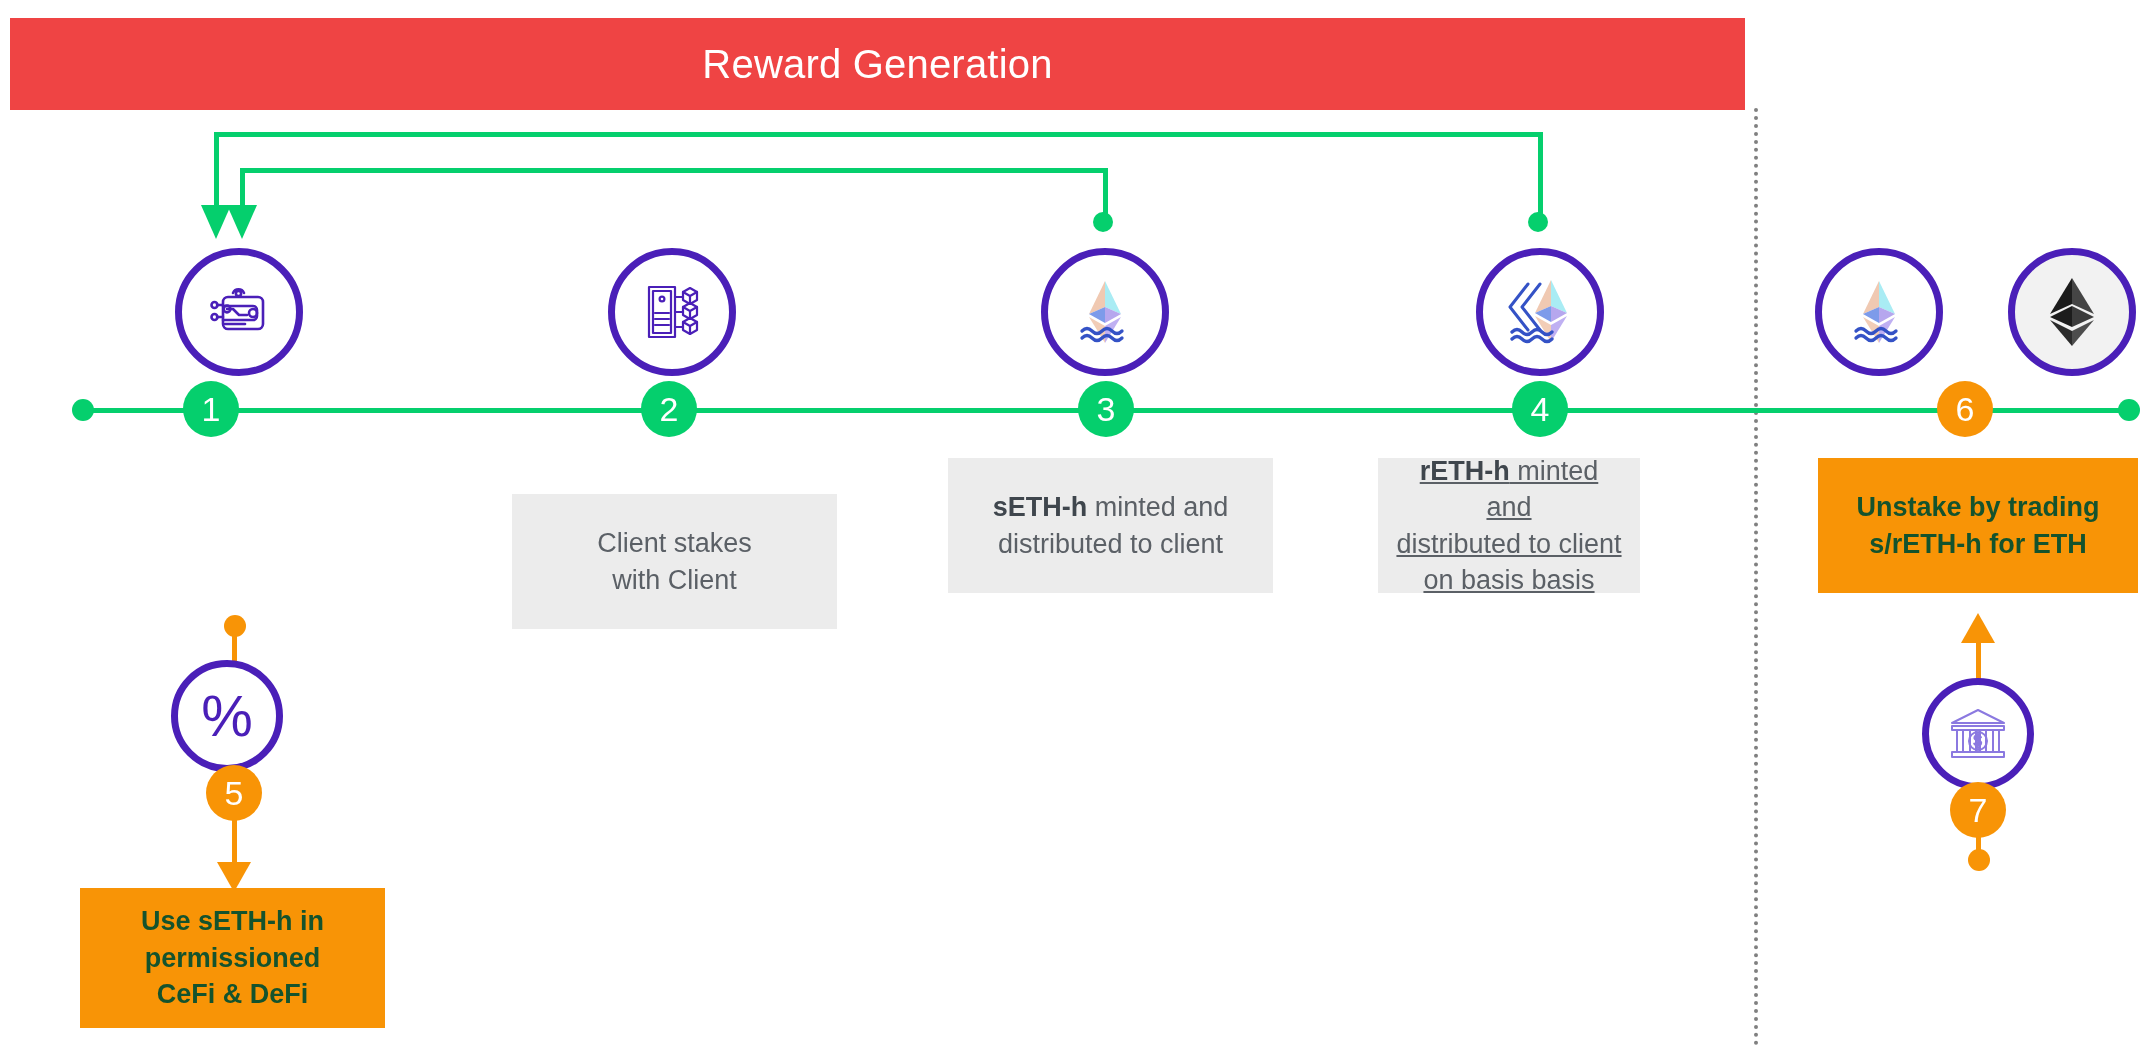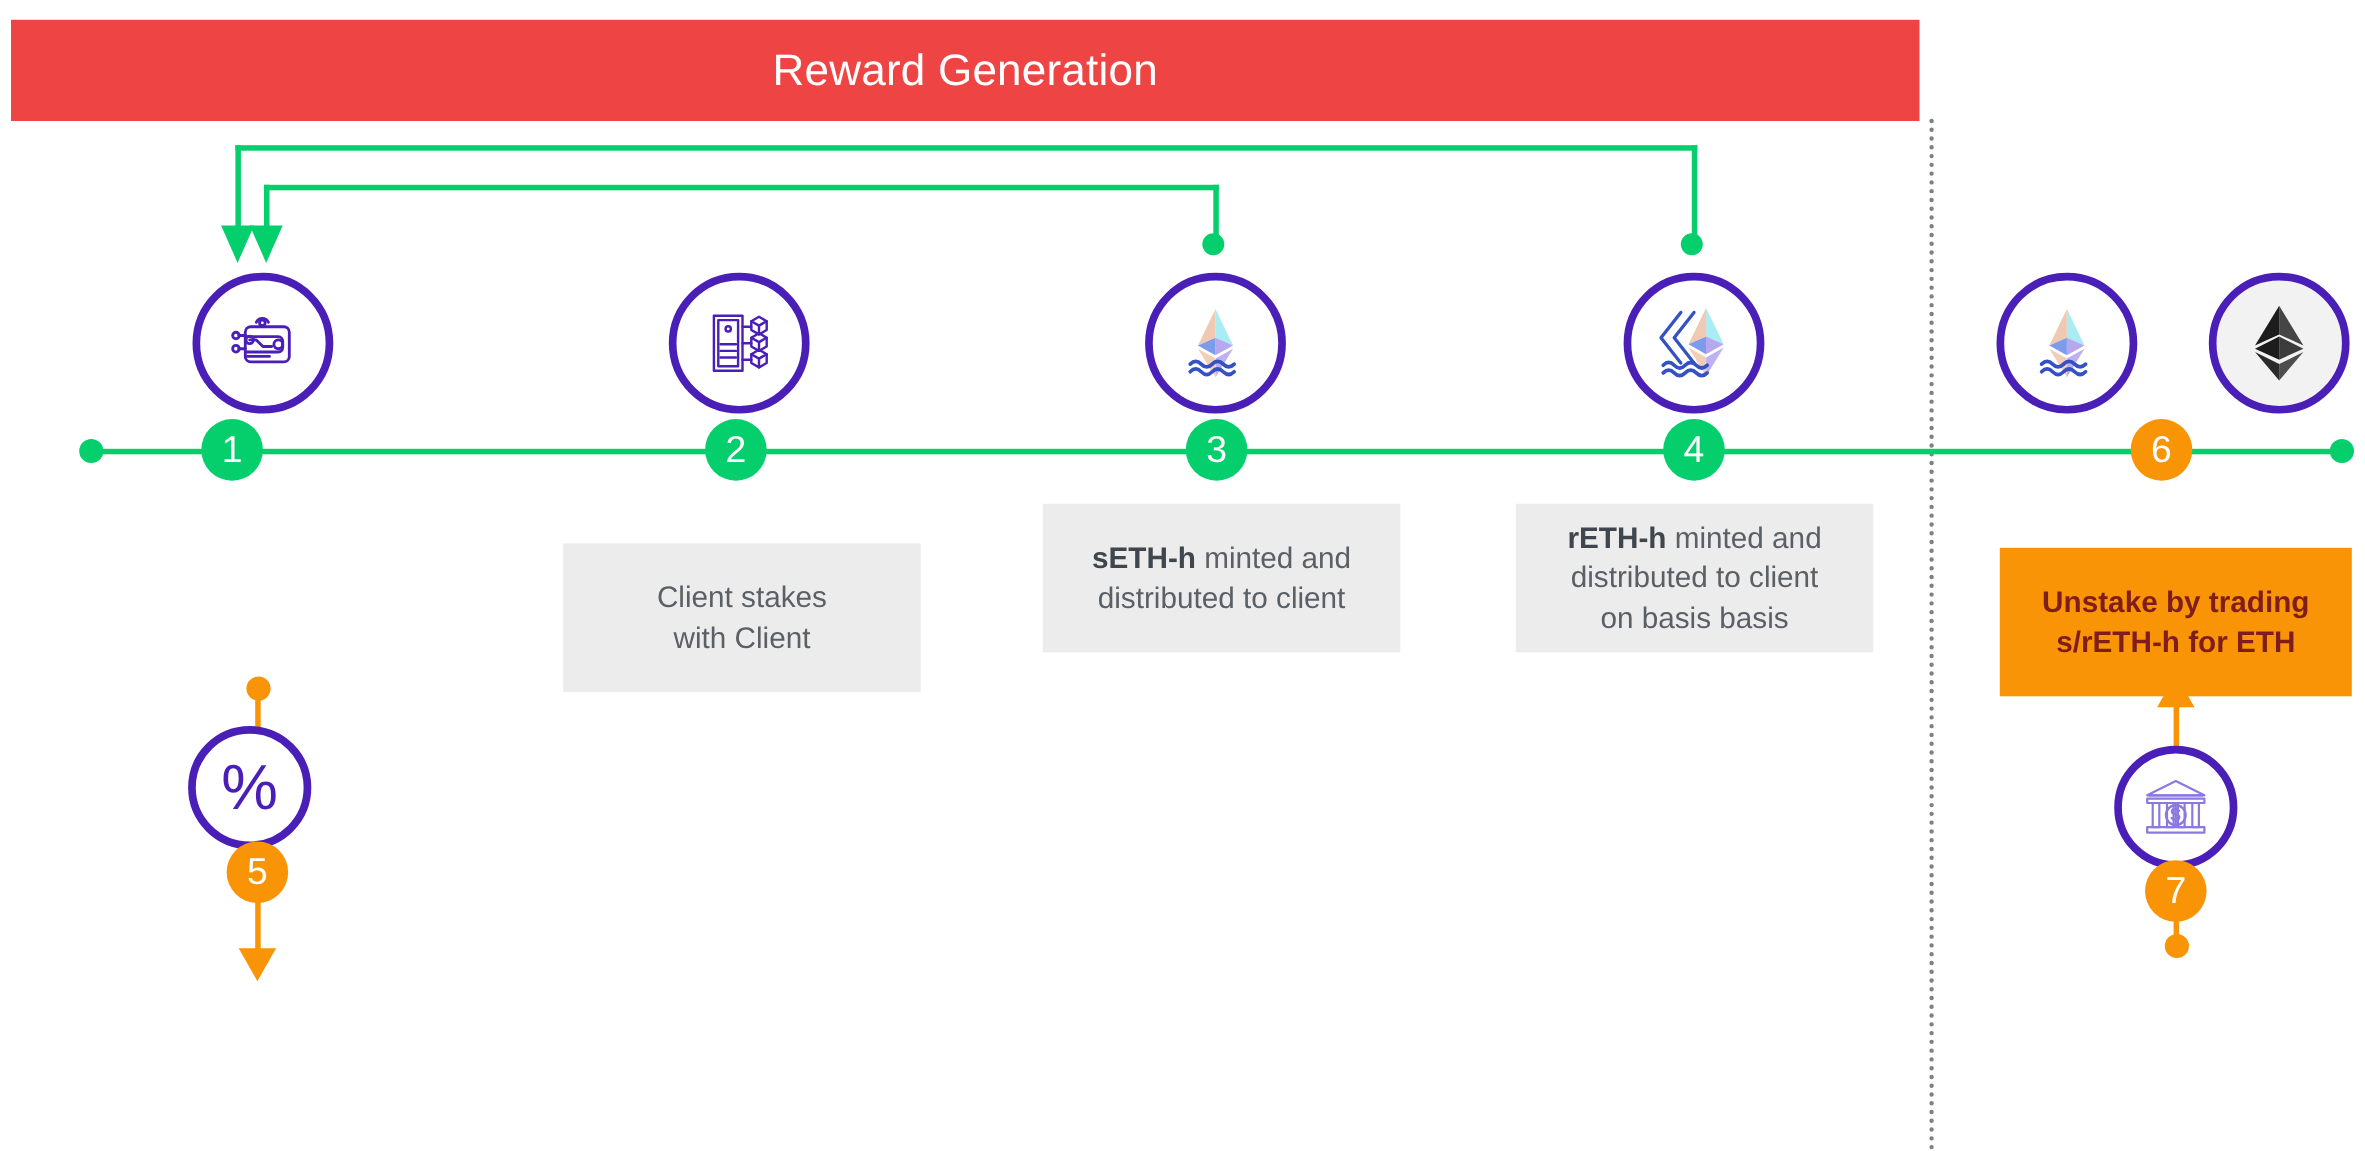--- a/index.html
+++ b/index.html
@@ -50,21 +50,21 @@
   
   .info-box{
     position:absolute;background:#ececec;
     display:flex;align-items:center;justify-content:center;text-align:center;
     color:#5b6066;font-size:27px;line-height:1.35;padding:0 18px;box-sizing:border-box;
   }
   .info-box b{color:#3f464d;font-weight:700;}
   .cta-box{
     position:absolute;background:#f89406;
     display:flex;align-items:center;justify-content:center;text-align:center;
-    color:#7f1d1d;font-size:27px;font-weight:700;line-height:1.35;padding:0 14px;box-sizing:border-box;margin-top:40px;
+    color:#14532d;font-size:27px;font-weight:700;line-height:1.35;padding:0 14px;box-sizing:border-box;
   }
 
   
   .o-line{position:absolute;background:#f89406;}
   .o-dot{position:absolute;width:22px;height:22px;border-radius:50%;background:#f89406;}
   .o-arrow{position:absolute;width:0;height:0;}
   .o-arrow.down{border-left:17px solid transparent;border-right:17px solid transparent;border-top:30px solid #f89406;}
   .o-arrow.up{border-left:17px solid transparent;border-right:17px solid transparent;border-bottom:30px solid #f89406;}
 
   
@@ -127,20 +127,27 @@
   <div class="o-line" style="left:232px;top:625px;width:5px;height:45px;"></div>
   <div class="icon-circle" style="left:171px;top:660px;width:112px;height:112px;">
     <span class="pct">%</span>
   </div>
   <div class="o-line" style="left:232px;top:768px;width:5px;height:30px;"></div>
   <div class="badge orange" style="left:206px;top:765px;">
     <span>5</span>
   </div>
   <div class="o-line" style="left:232px;top:820px;width:5px;height:50px;"></div>
   <div class="o-arrow down" style="left:217px;top:862px;"></div>
+  <div class="cta-box" style="left:80px;top:888px;width:305px;height:140px;">
+    <span>
+      <span>Use sETH-h in</span><br>
+      <span>permissioned</span><br>
+      <span>CeFi &amp; DeFi</span>
+    </span>
+  </div>
 
   <div class="icon-circle" style="left:608px;top:248px;">
     <span>
       <svg width="70" height="70" viewBox="0 0 70 70" fill="none" stroke="#4a1fb8" stroke-width="2.2" stroke-linecap="round" stroke-linejoin="round">
         <rect x="12" y="10" width="26" height="50"></rect>
         <rect x="16" y="14" width="18" height="42"></rect>
         <circle cx="25" cy="22" r="2.4"></circle>
         <path d="M18 36h14M18 42h14M18 48h14"></path>
         <path d="M38 20h8M38 35h8M38 50h8"></path>
         <g>
@@ -214,21 +221,21 @@
         <g stroke="#3452c6" stroke-width="3.3" fill="none" stroke-linecap="round">
           <path d="M12 65q5-5 10 0t10 0 10 0 10 0"></path>
           <path d="M12 58q5-5 10 0t10 0 10 0 10 0"></path>
         </g>
       </svg>
     </span>
   </div>
   <div class="badge green" style="left:1512px;top:381px;">
     <span>4</span>
   </div>
-  <div class="info-box" style="left:1378px;top:458px;width:325px;height:135px;">
+  <div class="info-box" style="left:1378px;top:458px;width:262px;height:135px;text-decoration:underline;">
     <span>
       <b>rETH-h</b><span> minted and</span><br>
       <span>distributed to client</span><br>
       <span>on basis basis</span>
     </span>
   </div>
 
   <div class="icon-circle" style="left:1815px;top:248px;">
     <span>
       <svg width="74" height="74" viewBox="0 0 74 74">

